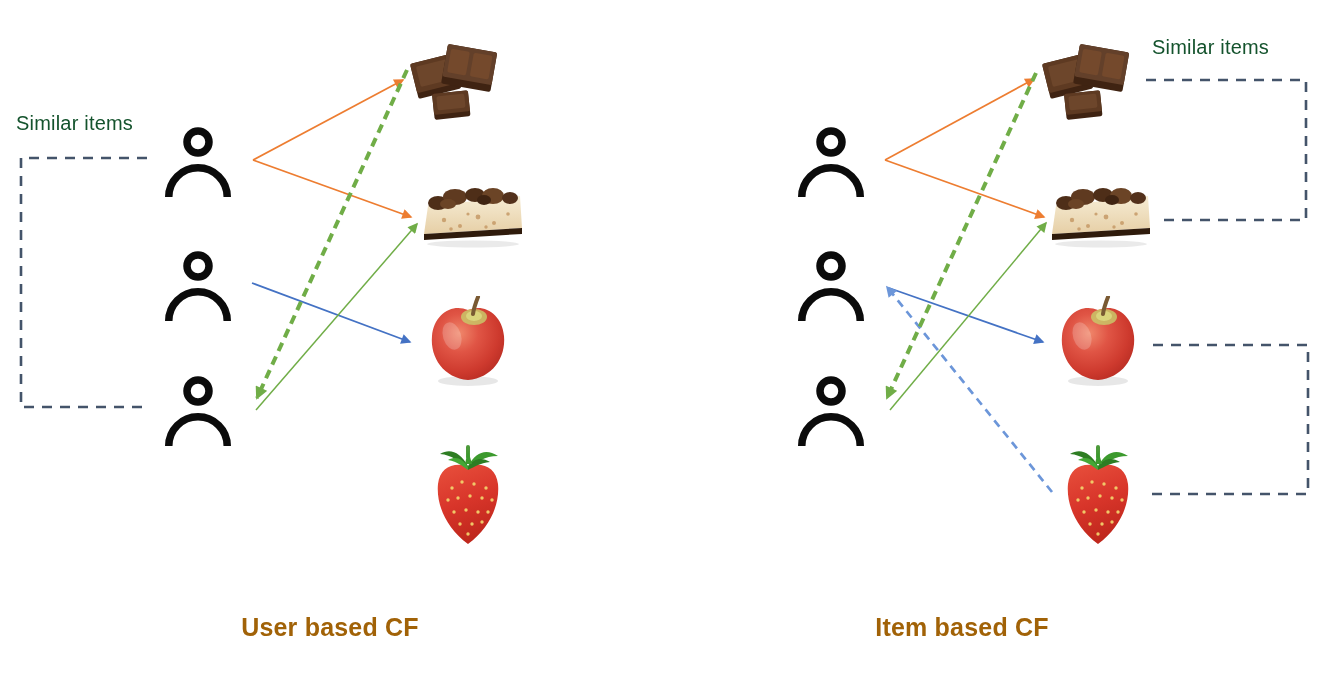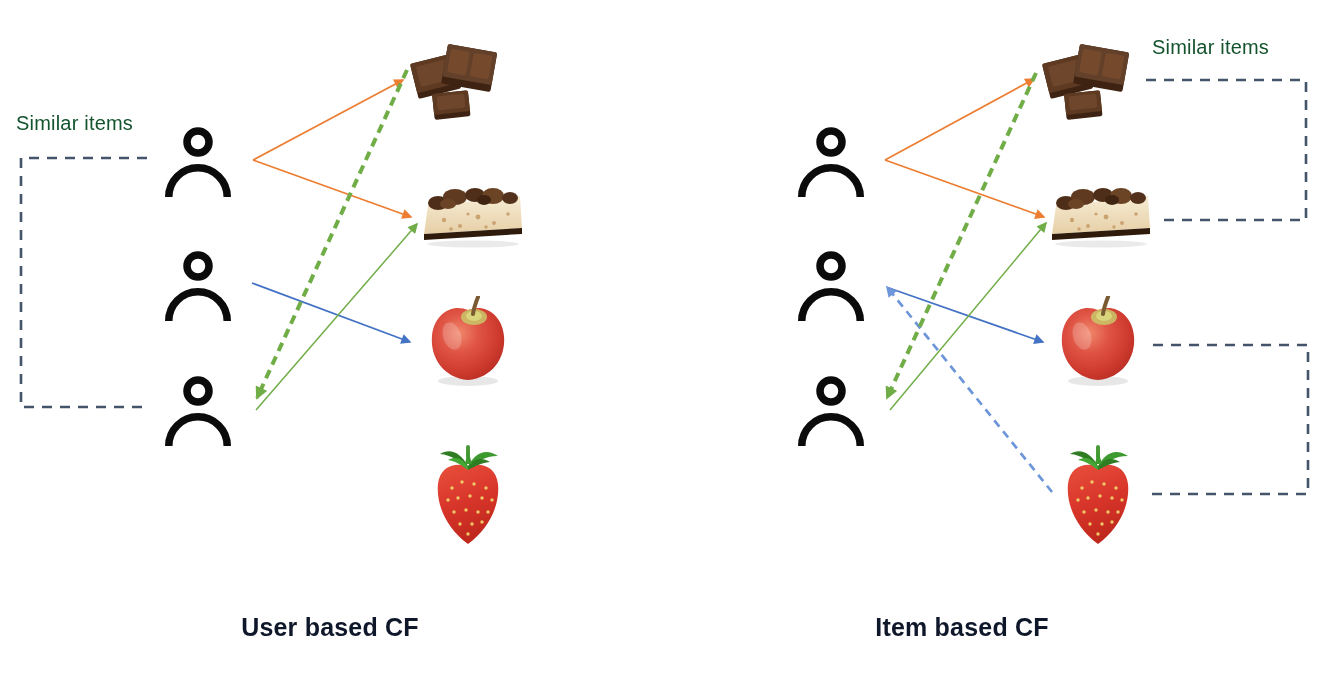--- a/index.html
+++ b/index.html
@@ -7,21 +7,21 @@
     position:relative;width:1334px;height:678px;background:#ffffff;
     font-family:"Liberation Sans",sans-serif;overflow:hidden;
   }
   .node{position:absolute;overflow:visible;}
   .node svg{overflow:visible;display:block;width:100%;height:100%;}
   .annot{
     position:absolute;color:#14532d;font-size:20px;font-weight:400;
     white-space:nowrap;letter-spacing:0.2px;
   }
   .caption{
-    position:absolute;color:#0f172a;font-size:25px;font-weight:700;
+    position:absolute;color:#a16207;font-size:25px;font-weight:700;
     width:300px;text-align:center;white-space:nowrap;letter-spacing:0.2px;
   }
   #edge-layer{position:absolute;left:0;top:0;width:1334px;height:678px;pointer-events:none;}
   #sym-defs{position:absolute;width:0;height:0;overflow:hidden;}
   
   .uL1{left:165px;top:127px;width:66px;height:70px;}
   .uL2{left:165px;top:251px;width:66px;height:70px;}
   .uL3{left:165px;top:376px;width:66px;height:70px;}
   .uR1{left:798px;top:127px;width:66px;height:70px;}
   .uR2{left:798px;top:251px;width:66px;height:70px;}

